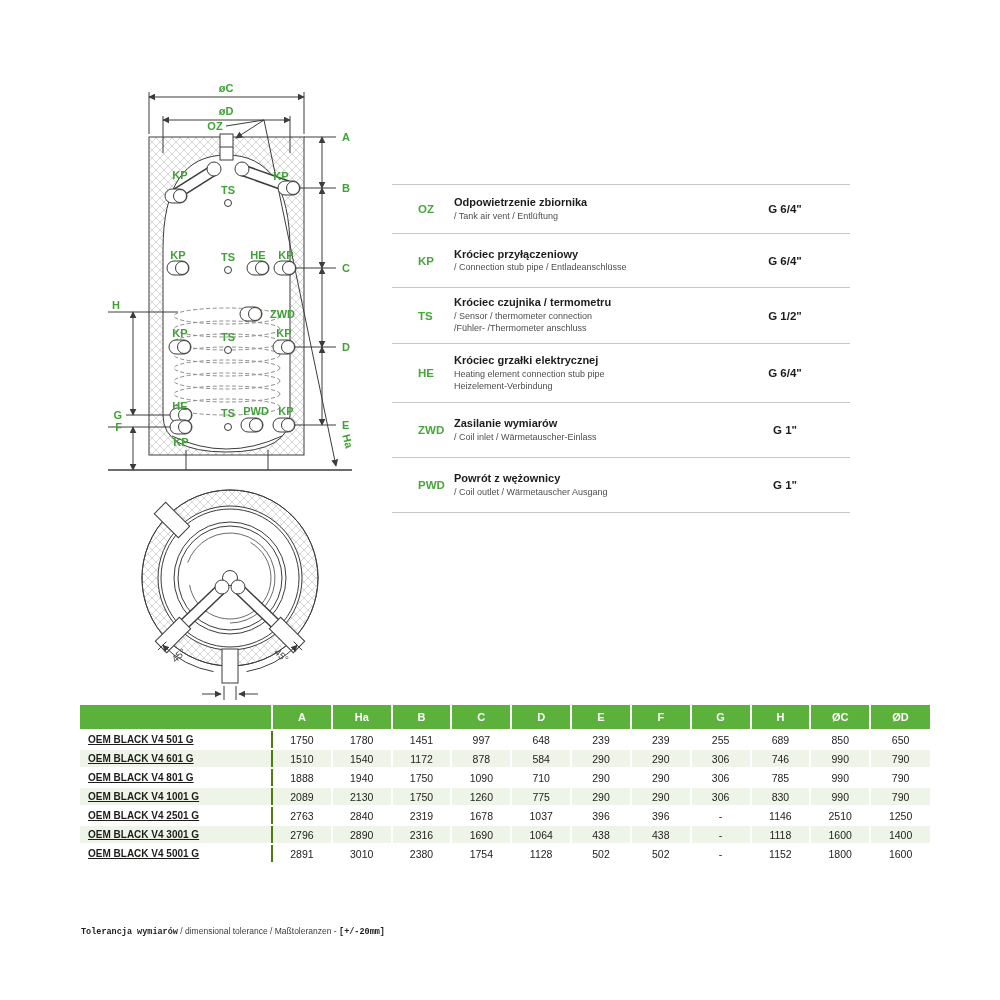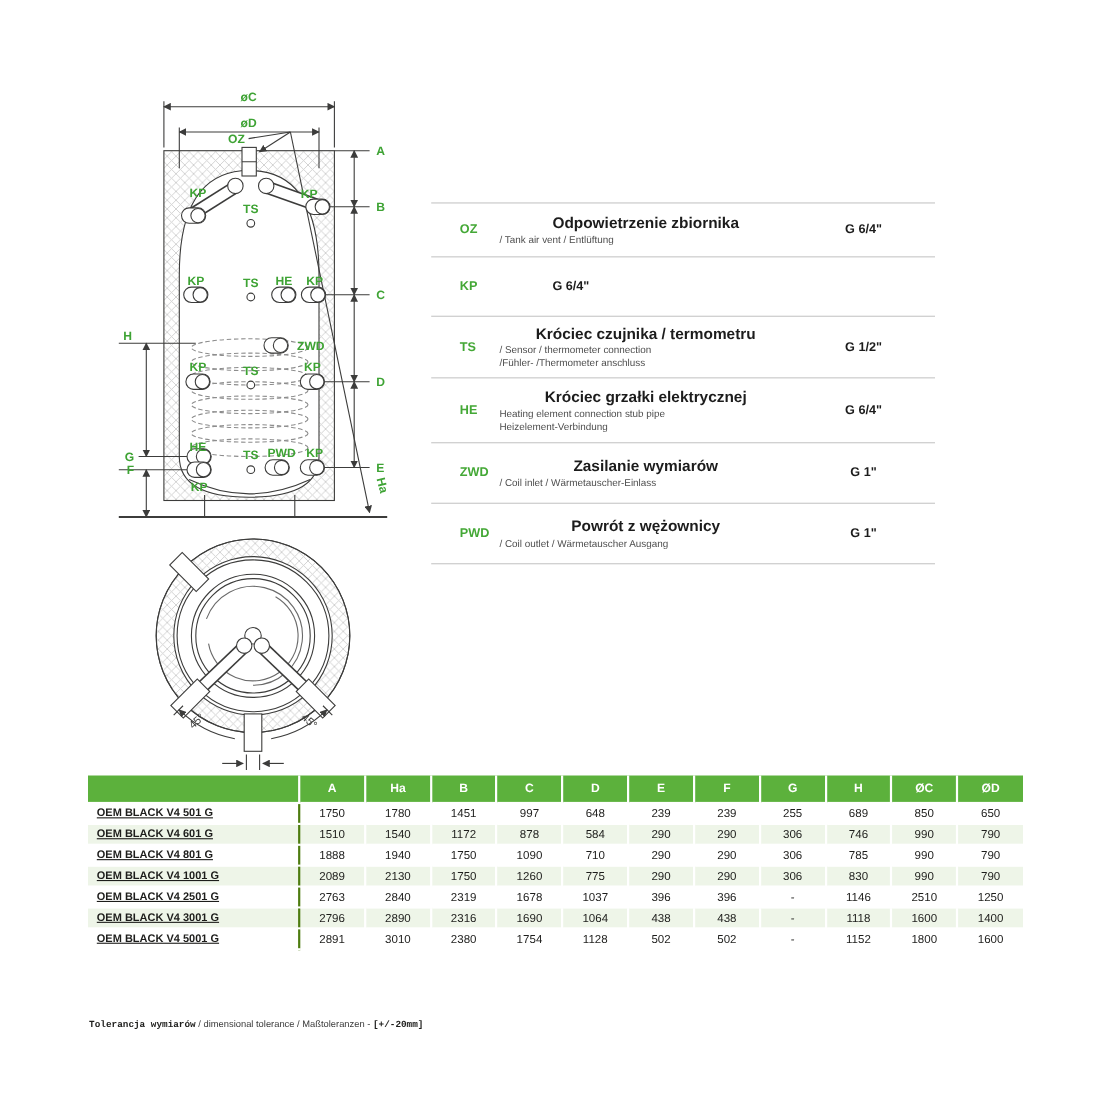--- a/index.html
+++ b/index.html
@@ -16,21 +16,21 @@
   .legend-row{display:flex;align-items:center;border-top:1px solid #c6c6c6;box-sizing:border-box;}
   .legend-row:last-child{border-bottom:1px solid #c6c6c6;}
   .legend-row:nth-of-type(1){height:49px;}
   .legend-row:nth-of-type(2){height:54px;}
   .legend-row:nth-of-type(3){height:56px;}
   .legend-row:nth-of-type(4){height:59px;}
   .legend-row:nth-of-type(5){height:55px;}
   .legend-row:nth-of-type(6){height:56px;}
   .legend-code{width:62px;padding-left:26px;box-sizing:border-box;font-weight:bold;font-size:11.5px;color:#44a836;flex:none;}
   .legend-desc{flex:1;}
-  .legend-title{font-weight:bold;font-size:14px;color:#1c1c1c;line-height:1.25;text-align:center;}
+  .legend-title{font-weight:bold;font-size:11px;color:#1c1c1c;line-height:1.25;}
   .legend-sub{font-size:9px;color:#4e4e4e;line-height:1.35;}
   .legend-size{width:130px;flex:none;text-align:center;font-weight:bold;font-size:11.5px;color:#1c1c1c;}
 
   
   #dim-table-wrap{position:absolute;left:80px;top:705px;width:850px;}
   table.dims{border-collapse:collapse;table-layout:fixed;width:850px;}
   table.dims col.name-col{width:192px;}
   table.dims thead th{background:#5cb13c;color:#fff;font-weight:bold;font-size:11px;height:24px;
       border-right:2px solid #fff;border-bottom:2px solid #fff;text-align:center;padding:0;}
   table.dims thead th:last-child{border-right:none;}
@@ -209,20 +209,24 @@
       <div class="legend-row">
         <div class="legend-code">OZ</div>
         <div class="legend-desc">
           <div class="legend-title">Odpowietrzenie zbiornika</div>
           <div class="legend-sub">/ Tank air vent / Entlüftung</div>
         </div>
         <div class="legend-size">G 6/4"</div>
       </div>
       <div class="legend-row">
         <div class="legend-code">KP</div>
+        <div class="legend-desc">
+          <div class="legend-title">Króciec przyłączeniowy</div>
+          <div class="legend-sub">/ Connection stub pipe / Entladeanschlüsse</div>
+        </div>
         <div class="legend-size">G 6/4"</div>
       </div>
       <div class="legend-row">
         <div class="legend-code">TS</div>
         <div class="legend-desc">
           <div class="legend-title">Króciec czujnika / termometru</div>
           <div class="legend-sub">/ Sensor / thermometer connection</div>
           <div class="legend-sub">/Fühler- /Thermometer anschluss</div>
         </div>
         <div class="legend-size">G 1/2"</div>

